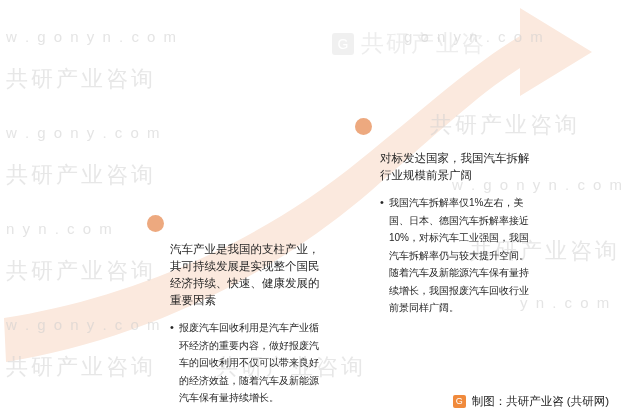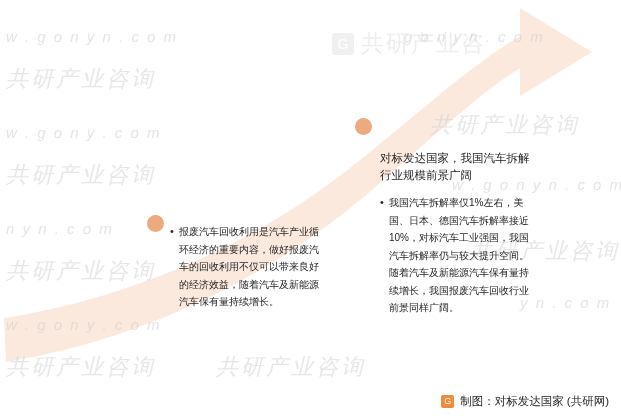--- a/index.html
+++ b/index.html
@@ -31,21 +31,20 @@
     pointer-events: none;
     z-index: 5;
   }
   .wm {
     position: absolute;
     color: rgba(205, 205, 205, 0.55);
     font-size: 15px;
     letter-spacing: 2px;
     white-space: nowrap;
     font-family: "Liberation Sans", sans-serif;
-    font-style: italic;
   }
   .wm.big {
     font-size: 22px;
     letter-spacing: 3px;
     color: rgba(208, 208, 208, 0.5);
   }
 
   
   .arrow-svg {
     position: absolute;
@@ -179,27 +178,28 @@
     <div class="wm big" style="left:216px; top:352px;">共研产业咨询</div>
   </div>
 
   <div class="center-logo">
     <div class="cl-mark">G</div>
     <div class="cl-text">共研产业咨</div>
   </div>
 
   <div class="dot" id="dot1"></div>
   <div class="block" id="block1">
+    <div class="blk-title">汽车产业是我国的支柱产业，其可持续发展是实现整个国民经济持续、快速、健康发展的重要因素</div>
     <div class="blk-body">报废汽车回收利用是汽车产业循环经济的重要内容，做好报废汽车的回收利用不仅可以带来良好的经济效益，随着汽车及新能源汽车保有量持续增长。</div>
   </div>
 
   <div class="dot" id="dot2"></div>
   <div class="block" id="block2">
     <div class="blk-title">对标发达国家，我国汽车拆解行业规模前景广阔</div>
     <div class="blk-body">我国汽车拆解率仅1%左右，美国、日本、德国汽车拆解率接近10%，对标汽车工业强国，我国汽车拆解率仍与较大提升空间。随着汽车及新能源汽车保有量持续增长，我国报废汽车回收行业前景同样广阔。</div>
   </div>
 
   <div class="credit">
     <div class="credit-logo">G</div>
-    <div>制图：对标发达国家 (共研网)</div>
+    <div>制图：共研产业咨 (共研网)</div>
   </div>
 
 </div>
 
 </body></html>

